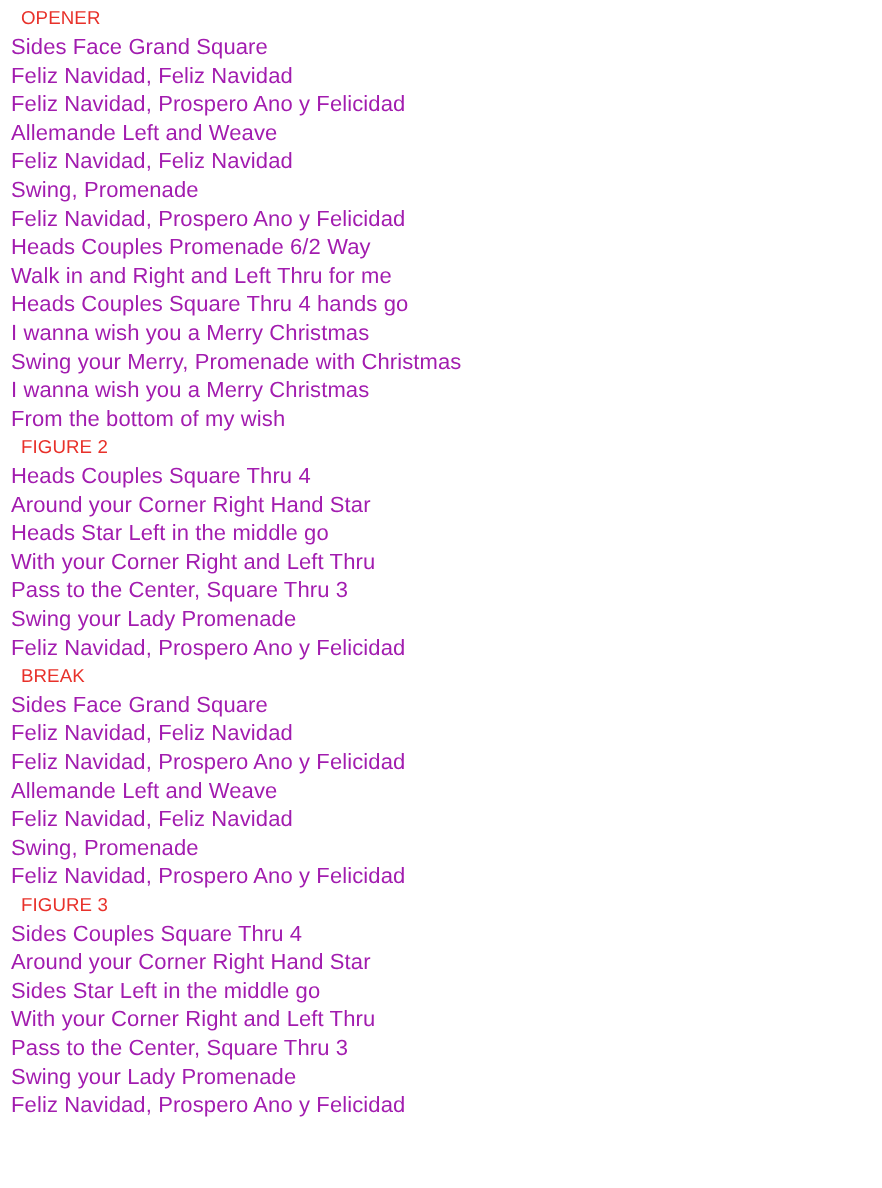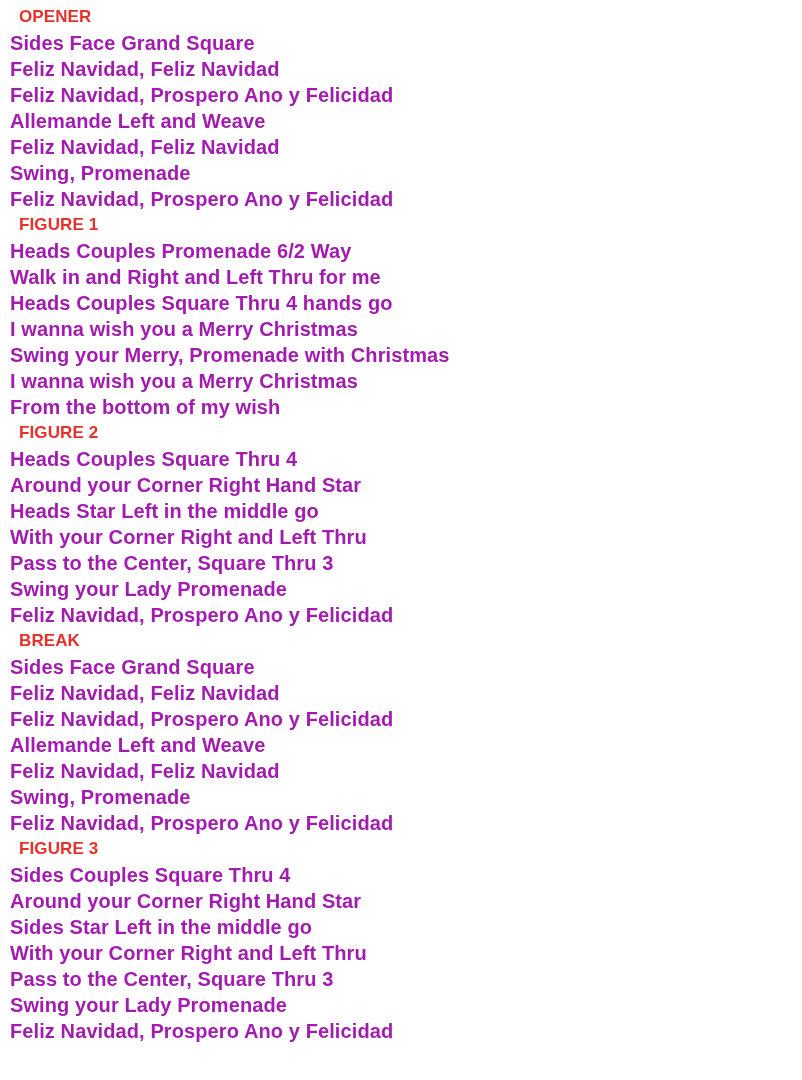--- a/index.html
+++ b/index.html
@@ -11,21 +11,20 @@
     width: 802px;
     height: 1080px;
     font-family: "Liberation Sans", sans-serif;
     color: #1a1a1a;
     overflow: hidden;
   }
   .page {
     width: 802px;
     padding: 4px 0 0 0;
     box-sizing: border-box;
-    font-weight: bold;
   }
   .block {
     margin: 0;
   }
   .section-heading {
     color: #e8312a;
     font-size: 17px;
     line-height: 26px;
     letter-spacing: 0.1px;
     padding-left: 19px;
@@ -50,21 +49,20 @@
     <div class="call-line">Sides Face Grand Square</div>
     <div class="call-line">Feliz Navidad, Feliz Navidad</div>
     <div class="call-line">Feliz Navidad, Prospero Ano y Felicidad</div>
     <div class="call-line">Allemande Left and Weave</div>
     <div class="call-line">Feliz Navidad, Feliz Navidad</div>
     <div class="call-line">Swing, Promenade</div>
     <div class="call-line">Feliz Navidad, Prospero Ano y Felicidad</div>
   </div>
 
   <div class="block">
-    <div class="section-heading">FIGURE 1</div>
     <div class="call-line">Heads Couples Promenade 6/2 Way</div>
     <div class="call-line">Walk in and Right and Left Thru for me</div>
     <div class="call-line">Heads Couples Square Thru 4 hands go</div>
     <div class="call-line">I wanna wish you a Merry Christmas</div>
     <div class="call-line">Swing your Merry, Promenade with Christmas</div>
     <div class="call-line">I wanna wish you a Merry Christmas</div>
     <div class="call-line">From the bottom of my wish</div>
   </div>
 
   <div class="block">

